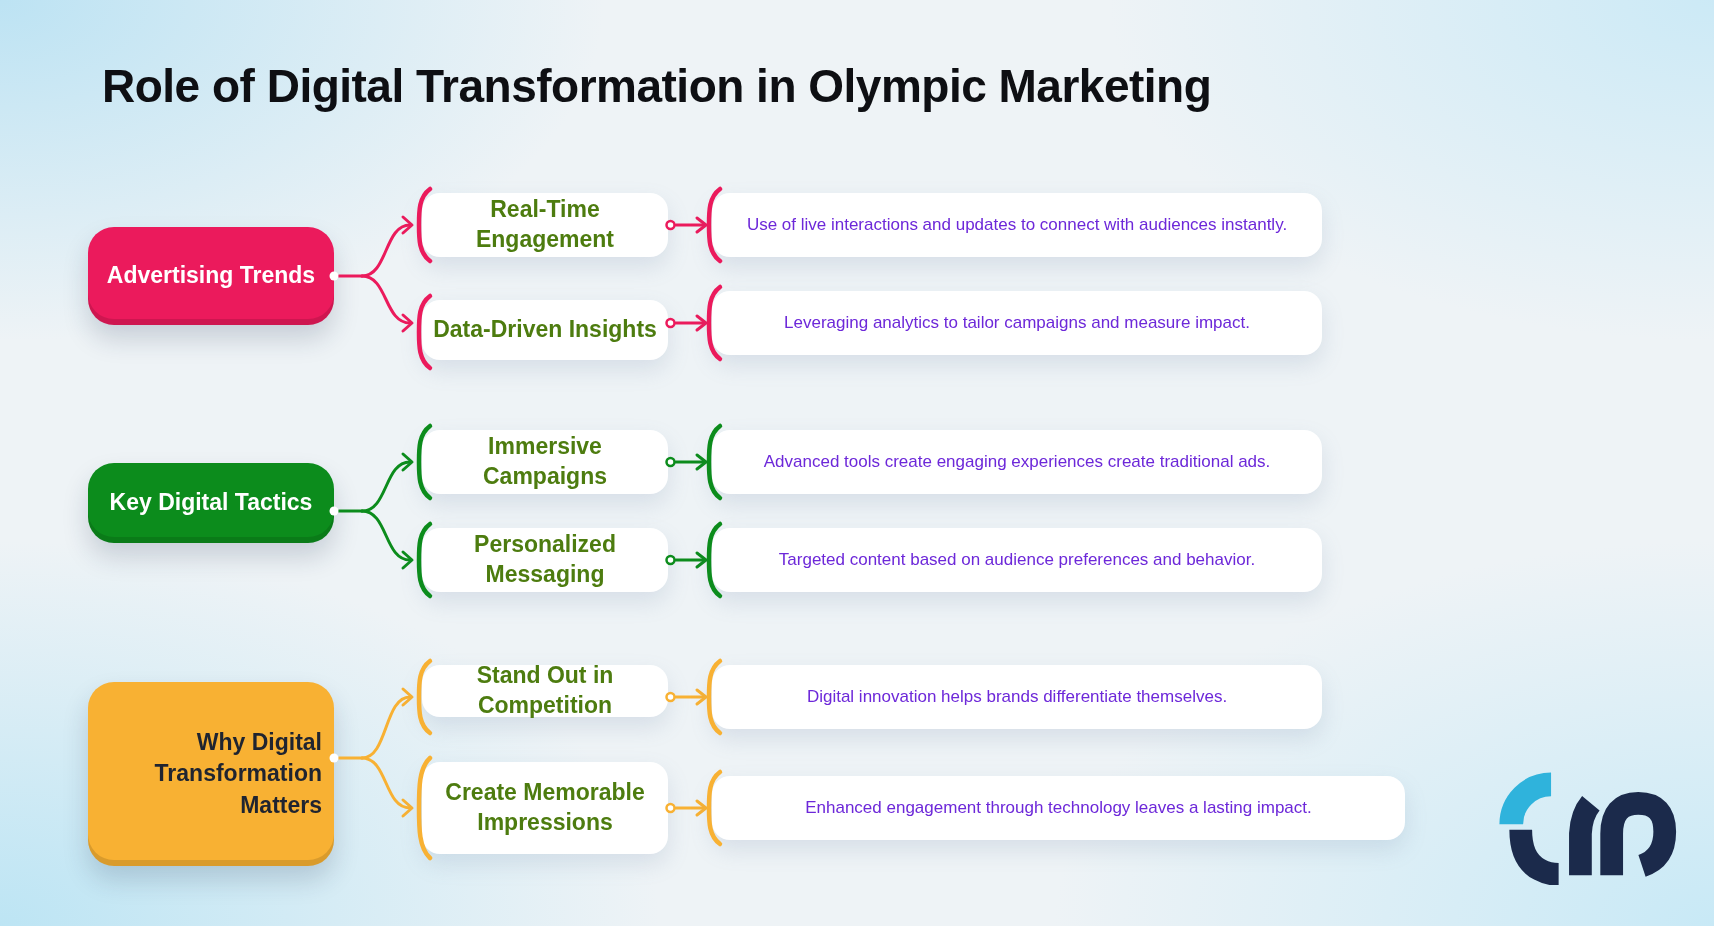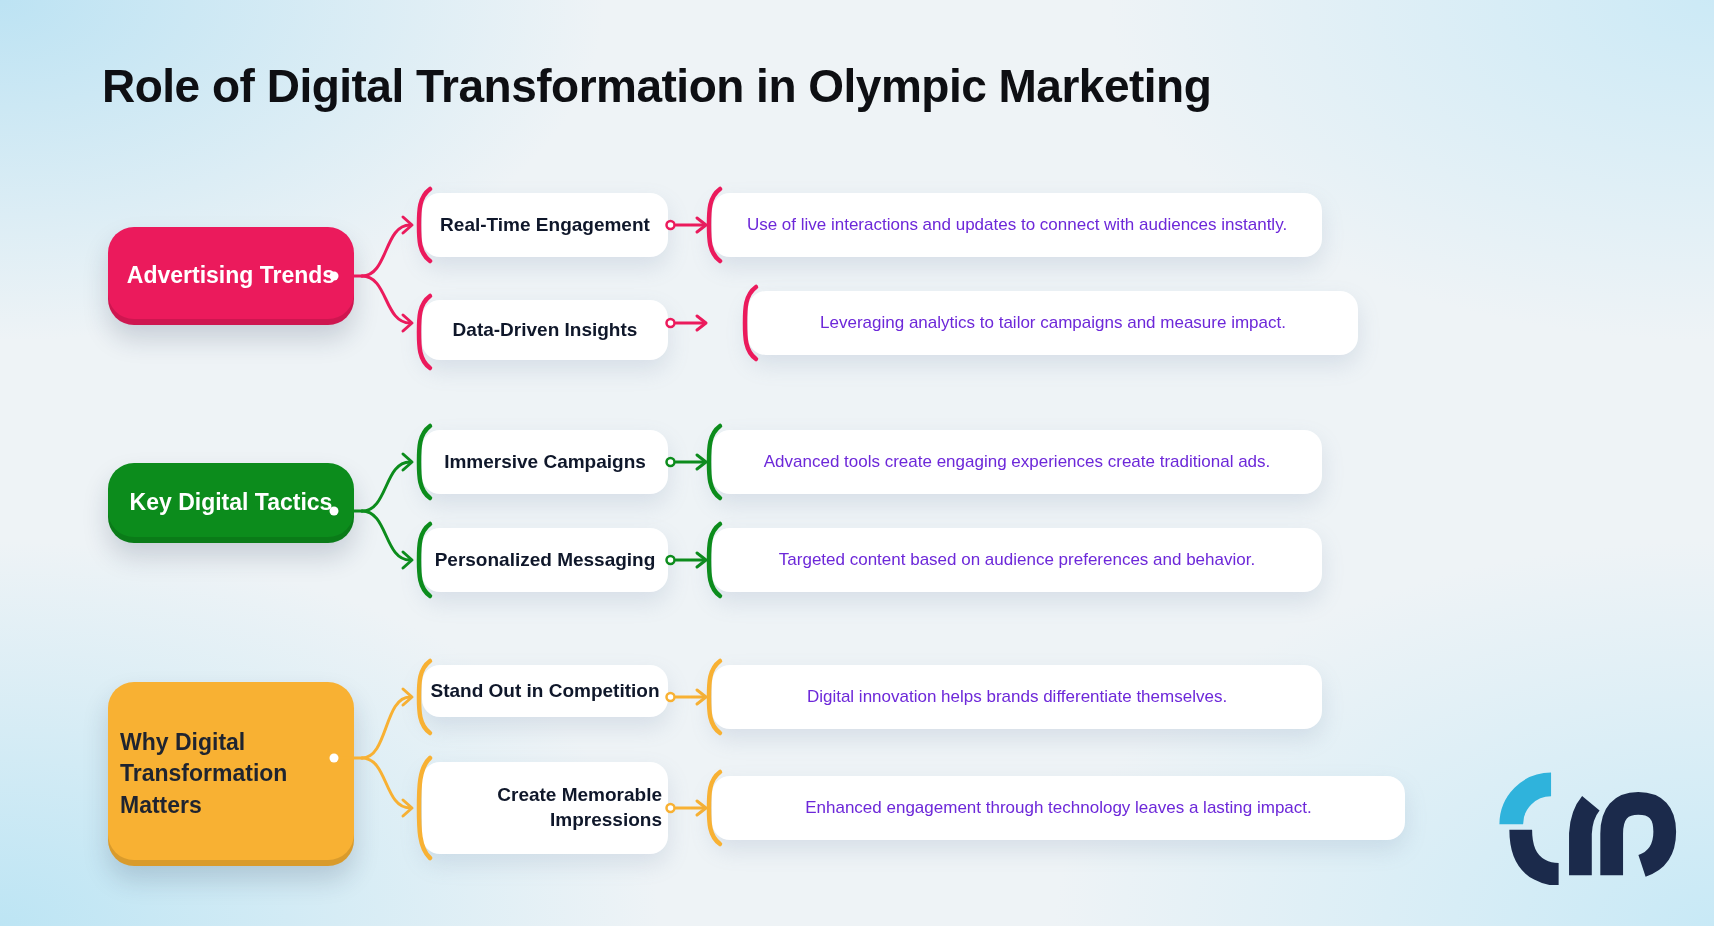--- a/index.html
+++ b/index.html
@@ -13,31 +13,30 @@
       radial-gradient(1200px 700px at 0% 100%, rgba(186,228,244,.95) 0%, rgba(186,228,244,0) 55%),
       radial-gradient(1200px 700px at 100% 100%, rgba(196,232,246,.9) 0%, rgba(196,232,246,0) 55%);
   }
   .title{
     position:absolute;left:86px;top:43px;margin:16px;
     font-size:46px;font-weight:bold;color:#0e0f13;letter-spacing:-.5px;
   }
   .main-box{
     position:absolute;display:flex;align-items:center;justify-content:center;
     background:var(--c);color:var(--tc);
-    border-radius:26px;font-weight:bold;font-size:23px;text-align:left;line-height:1.35;
+    border-radius:26px;font-weight:bold;font-size:23px;text-align:right;line-height:1.35;
     padding:0 12px;box-sizing:border-box;
     box-shadow:0 14px 26px rgba(30,45,80,.18), inset 0 -6px 0 rgba(0,0,0,.12);
-    margin-left:20px;
   }
   .sub-box,.desc-box{
     position:absolute;background:#ffffff;border-radius:18px;
     display:flex;align-items:center;justify-content:center;box-sizing:border-box;
     box-shadow:0 10px 22px rgba(110,135,165,.18);
   }
-  .sub-label{font-size:19px;font-weight:bold;color:#0f172a;text-align:right;line-height:1.3;padding:0 6px;}
+  .sub-label{font-size:23px;font-weight:bold;color:#4d7c0f;text-align:center;line-height:1.3;padding:0 6px;}
   .desc-text{font-size:17px;color:#6d28d9;text-align:center;white-space:nowrap;}
   .bracket{position:absolute;left:-9px;top:-8px;color:var(--c);}
   .bracket path{fill:none;stroke:currentColor;stroke-width:4.5;stroke-linecap:round;}
   .fork,.arrow{position:absolute;color:var(--c);overflow:visible;}
   .ln{fill:none;stroke:currentColor;stroke-width:3;stroke-linecap:round;stroke-linejoin:round;}
   .ring{fill:#fff;stroke:currentColor;stroke-width:2.5;}
   .logo{position:absolute;left:1498px;top:770px;}
   .logo path{fill:none;}
 </style>
 </head>
@@ -83,21 +82,21 @@
       <svg class="bracket" width="22" height="80" viewBox="0 0 22 80">
         <path d="M17 4 C6 12 6 26 6 40 C6 54 6 68 17 76"></path>
         </svg>
       <span class="sub-label">Data-Driven Insights</span>
     </div>
     <svg class="arrow" style="left:664px;top:310px" width="52" height="26" viewBox="0 0 52 26">
       <circle class="ring" cx="6.5" cy="13" r="4"></circle>
       <path class="ln" d="M12 13 H40"></path>
       <path class="ln" d="M33 6 L42 13 L33 20"></path>
     </svg>
-    <div class="desc-box" style="left:748px;top:291px;width:610px;height:64px">
+    <div class="desc-box" style="left:712px;top:291px;width:610px;height:64px">
       <svg class="bracket" width="22" height="80" viewBox="0 0 22 80">
         <path d="M17 4 C6 12 6 26 6 40 C6 54 6 68 17 76"></path>
         </svg>
       <span class="desc-text">Leveraging analytics to tailor campaigns and measure impact.</span>
     </div>
   </section>
 
   <section class="group" style="--c: #0C8C1C; --tc: #FFFFFF;">
     <div class="main-box" style="left:88px;top:463px;width:246px;height:80px">
       <span>Key Digital Tactics</span>

